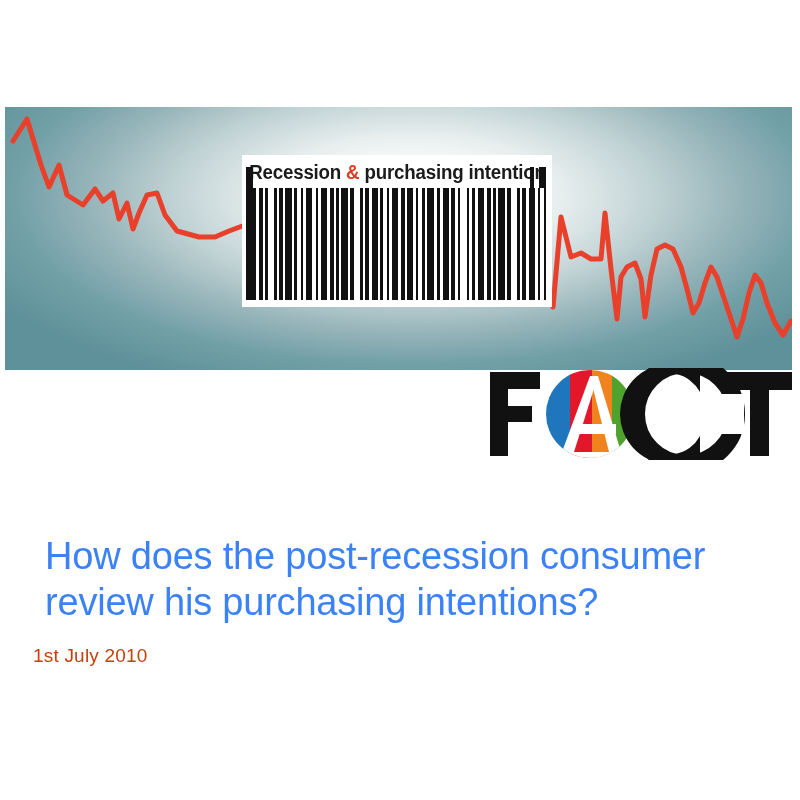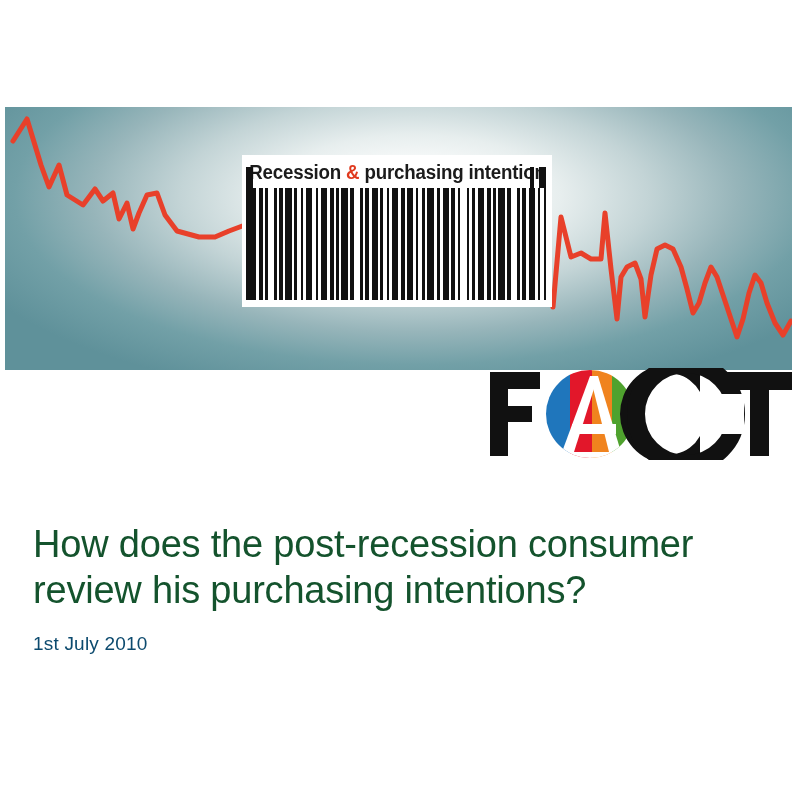--- a/index.html
+++ b/index.html
@@ -130,30 +130,30 @@
     position: absolute;
     left: 33px;
     top: 521px;
     width: 730px;
   }
   #slide-title {
     font-family: "Liberation Sans", sans-serif;
     font-size: 38px;
     font-weight: normal;
     line-height: 46px;
-    color: #14532d;
+    color: #3b82f6;
     letter-spacing: -0.2px;
-    margin: 0;
+    margin: 12px;
   }
   #slide-date {
     margin-top: 20px;
     font-family: "Liberation Sans", sans-serif;
     font-size: 19px;
     font-weight: normal;
-    color: #0c4a6e;
+    color: #c2410c;
     letter-spacing: 0.2px;
   }
 </style>
 </head>
 <body>
 
 <div id="banner">
 
   <svg id="banner-line-svg" viewBox="0 0 787 263" preserveAspectRatio="none">
     <polyline fill="none" stroke="#e8402a" stroke-width="5" stroke-linejoin="round" stroke-linecap="round" points="8,34 22,12 36,58 44,80 54,58 62,88 78,98 90,82 98,94 108,86 114,112 122,96 128,122 134,106 142,88 152,86 160,108 172,124 194,130 210,130 224,124 240,118 252,112 262,106 272,122 282,138 290,130 302,132 312,138"></polyline>

